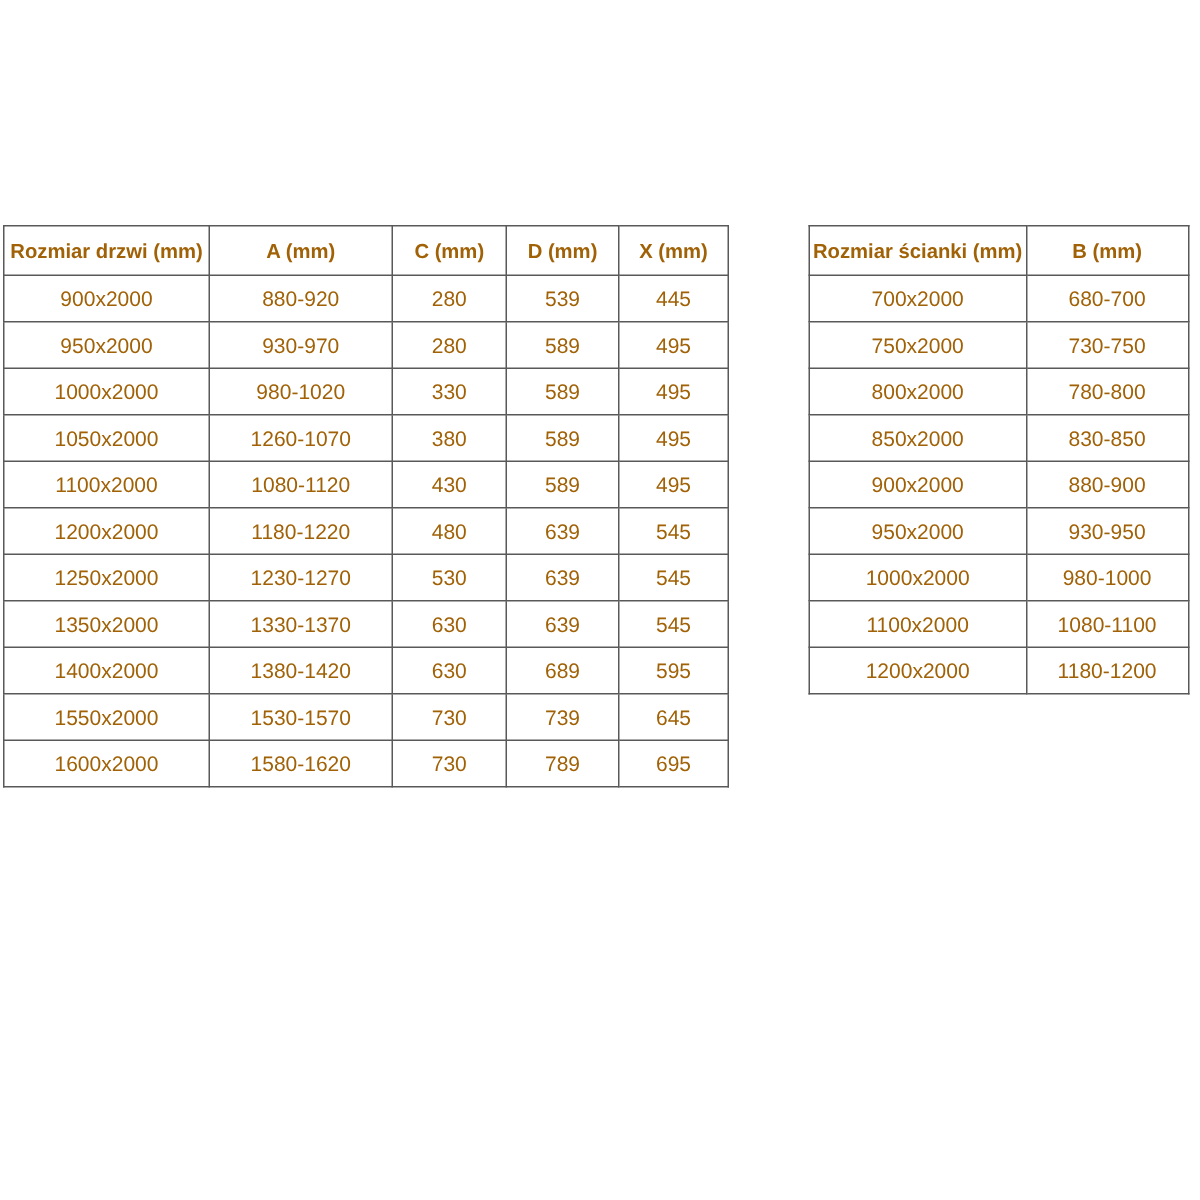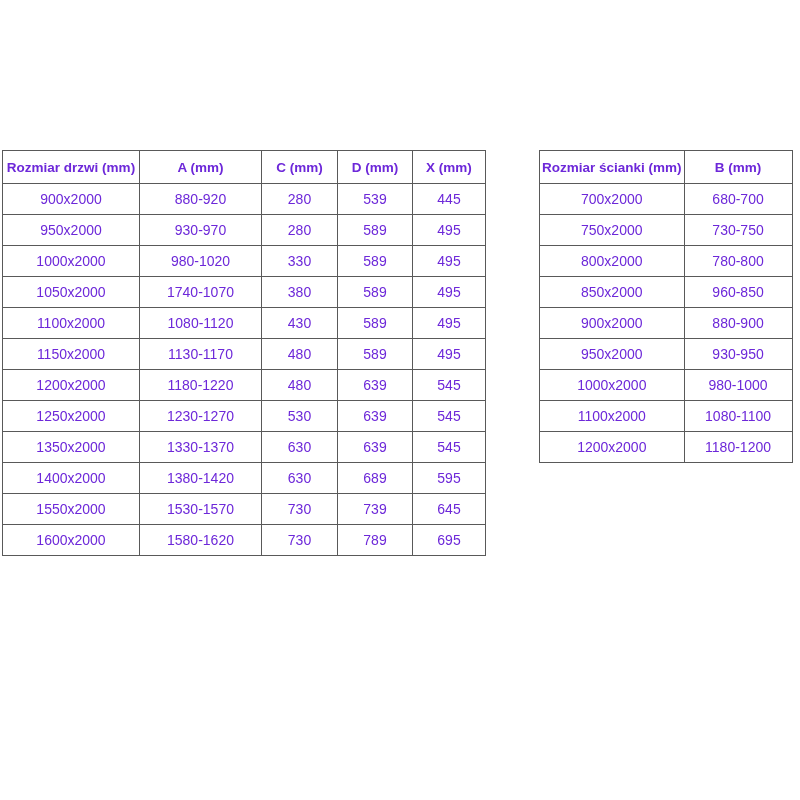--- a/index.html
+++ b/index.html
@@ -12,21 +12,21 @@
     width: 800px;
     height: 800px;
     background: #ffffff;
     overflow: hidden;
   }
   .spec-table {
     position: absolute;
     border-collapse: collapse;
     table-layout: fixed;
     font-family: "Liberation Sans", sans-serif;
-    color: #6d28d9;
+    color: #a16207;
     background: #ffffff;
   }
   .spec-table th,
   .spec-table td {
     border: 1px solid #595959;
     text-align: center;
     vertical-align: middle;
     padding: 0 2px;
     overflow: hidden;
     white-space: nowrap;
@@ -82,36 +82,29 @@
         </tr>
         <tr>
           <td>1000x2000</td>
           <td>980-1020</td>
           <td>330</td>
           <td>589</td>
           <td>495</td>
         </tr>
         <tr>
           <td>1050x2000</td>
-          <td>1740-1070</td>
+          <td>1260-1070</td>
           <td>380</td>
           <td>589</td>
           <td>495</td>
         </tr>
         <tr>
           <td>1100x2000</td>
           <td>1080-1120</td>
           <td>430</td>
-          <td>589</td>
-          <td>495</td>
-        </tr>
-        <tr>
-          <td>1150x2000</td>
-          <td>1130-1170</td>
-          <td>480</td>
           <td>589</td>
           <td>495</td>
         </tr>
         <tr>
           <td>1200x2000</td>
           <td>1180-1220</td>
           <td>480</td>
           <td>639</td>
           <td>545</td>
         </tr>
@@ -172,21 +165,21 @@
         <tr>
           <td>750x2000</td>
           <td>730-750</td>
         </tr>
         <tr>
           <td>800x2000</td>
           <td>780-800</td>
         </tr>
         <tr>
           <td>850x2000</td>
-          <td>960-850</td>
+          <td>830-850</td>
         </tr>
         <tr>
           <td>900x2000</td>
           <td>880-900</td>
         </tr>
         <tr>
           <td>950x2000</td>
           <td>930-950</td>
         </tr>
         <tr>

